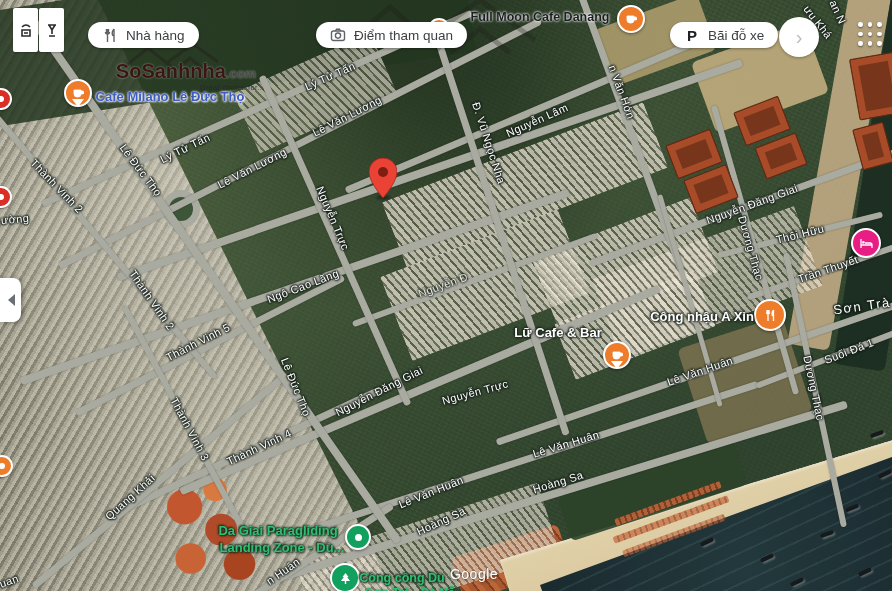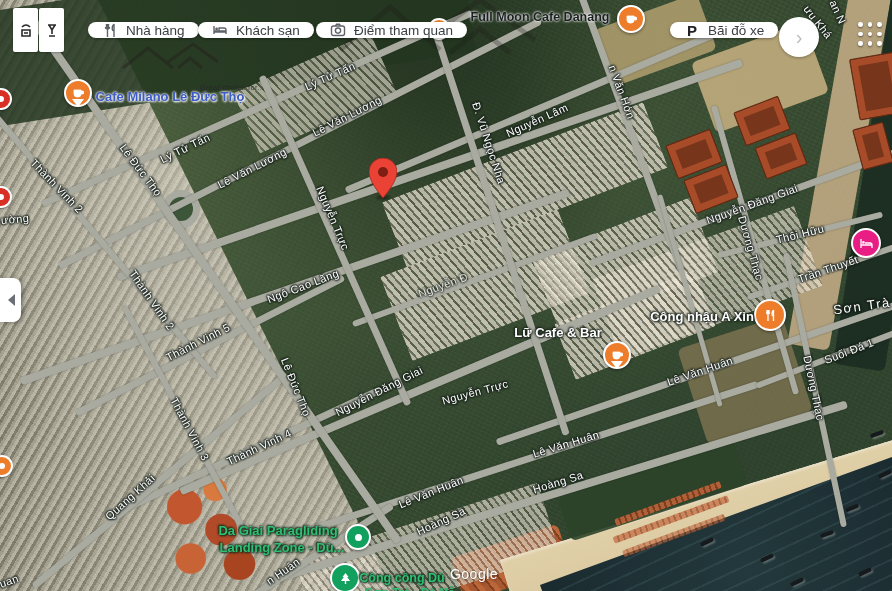--- a/index.html
+++ b/index.html
@@ -68,21 +68,21 @@
     box-shadow:0 1px 3px rgba(0,0,0,.45);display:flex;align-items:center;justify-content:center;}
   .tear::after{content:"";position:absolute;left:50%;bottom:-8px;transform:translateX(-50%);
     border:6px solid transparent;border-top:8px solid #fff;}
   .edge-frag{position:absolute;z-index:7;width:18px;height:18px;border-radius:50%;
     border:2px solid #fff;box-shadow:0 1px 2px rgba(0,0,0,.4);}
   .edge-frag .dot{position:absolute;inset:0;margin:auto;width:6px;height:6px;border-radius:50%;background:#fff;}
   
   .pin{position:absolute;z-index:8;}
   .pin-shadow{position:absolute;z-index:7;width:14px;height:5px;border-radius:50%;background:rgba(0,0,0,.35);filter:blur(1px);}
   
-  .chip{position:absolute;z-index:10;top:22px;height:16px;background:#fff;border-radius:15px;
+  .chip{position:absolute;z-index:10;top:22px;height:26px;background:#fff;border-radius:15px;
     display:flex;align-items:center;gap:8px;padding:0 14px;box-shadow:0 1px 3px rgba(0,0,0,.35);
     font-size:13.5px;color:#3c4043;font-weight:500;cursor:pointer;white-space:nowrap;}
   .cicon{display:flex;align-items:center;justify-content:center;width:16px;height:16px;color:#5f6368;}
   .more-btn{position:absolute;z-index:10;left:779px;top:17px;width:40px;height:40px;border-radius:50%;
     background:#fff;box-shadow:0 1px 3px rgba(0,0,0,.3);display:flex;align-items:center;justify-content:center;
     color:#b9bcc1;font-size:20px;cursor:pointer;}
   .apps-grid{position:absolute;z-index:10;left:856px;top:20px;width:28px;height:28px;
     display:grid;grid-template-columns:repeat(3,1fr);grid-template-rows:repeat(3,1fr);
     place-items:center;cursor:pointer;}
   .apps-grid i{width:4.5px;height:4.5px;border-radius:50%;background:#fff;box-shadow:0 1px 2px rgba(0,0,0,.5);}
@@ -235,20 +235,23 @@
       <div class="slabel" style="left: 558px; top: 482px; --r: -17deg;">Hoàng Sa</div>
       <div class="slabel" style="left: 441px; top: 521px; --r: -25deg;">Hoàng Sa</div>
     </div>
 
   <svg class="roof" style="left:118px;top:40px;" width="150" height="30" viewBox="0 0 150 30">
     <path d="M5 28 L30 8 L55 28 M50 22 L75 4 L100 22 M60 28 L72 18 L84 28" fill="none" stroke="#26221e" stroke-width="3"></path>
   </svg>
   <svg class="roof" style="left:330px;top:-5px;opacity:.28;" width="250" height="60" viewBox="0 0 250 60">
     <path d="M10 55 L60 12 L110 55 M95 45 L150 5 L205 45 M120 58 L150 34 L180 58" fill="none" stroke="#1d1b18" stroke-width="5"></path>
   </svg>
+  <div class="wm" style="left:186px;top:71px;">
+    <span class="brand">SoSanhnha</span><span class="tld">.com</span>
+  </div>
   <div class="wm-tag" style="left:232px;top:87px;">Great choice for...</div>
 
   <div class="poi-icon tear" style="left:78px;top:93px;background:#ED7D2B;">
     <svg width="12" height="12" viewBox="0 0 12 12">
         <path d="M2 3h7v4a3 3 0 0 1-3 3H5a3 3 0 0 1-3-3V3zm7 1h1.5a1.5 1.5 0 0 1 0 3H9" fill="#fff" stroke="#fff" stroke-width=".8"></path>
       </svg>
   </div>
   <div class="poi blue" style="left:170px;top:96px;text-align:center;">Cafe Milano Lê Đức Thọ</div>
 
   <div class="poi-icon circ" style="left:631px;top:19px;width:24px;height:24px;background:#ED7D2B;z-index:9;">
@@ -326,29 +329,20 @@
       </svg>
   </div>
 
   <div class="chip" style="left:88px;">
     <span class="cicon">
       <svg width="15" height="15" viewBox="0 0 15 15">
           <path d="M3.5 1v5M5.5 1v5M4.5 1v13M4.5 6a2 2 0 0 0 2-2M4.5 6a2 2 0 0 1-2-2M11 1c-1.2 1.2-1.8 3-1.8 4.6 0 1.4.8 2.2 1.8 2.2V14M11 1v13" stroke="#5f6368" stroke-width="1.4" fill="none"></path>
         </svg>
     </span>
     <span>Nhà hàng</span>
-  </div>
-  <div class="chip" style="left:198px;">
-    <span class="cicon">
-      <svg width="16" height="16" viewBox="0 0 16 16">
-          <path d="M2 4v8M2 10h12M2 9h12M14 12v-4a2 2 0 0 0-2-2H7v3" stroke="#5f6368" stroke-width="1.4" fill="none"></path>
-          <circle cx="4.6" cy="7" r="1.4" fill="#5f6368"></circle>
-        </svg>
-    </span>
-    <span>Khách sạn</span>
   </div>
   <div class="chip" style="left:316px;gap:8px;">
     <span class="cicon">
       <svg width="16" height="16" viewBox="0 0 16 16">
           <rect x="1.5" y="4" width="13" height="9.5" rx="2" stroke="#5f6368" stroke-width="1.4" fill="none"></rect>
           <path d="M5.5 4l1-1.8h3l1 1.8" stroke="#5f6368" stroke-width="1.4" fill="none"></path>
           <circle cx="8" cy="8.6" r="2.6" stroke="#5f6368" stroke-width="1.4" fill="none"></circle>
         </svg>
     </span>
     <span>Điểm tham quan</span>

